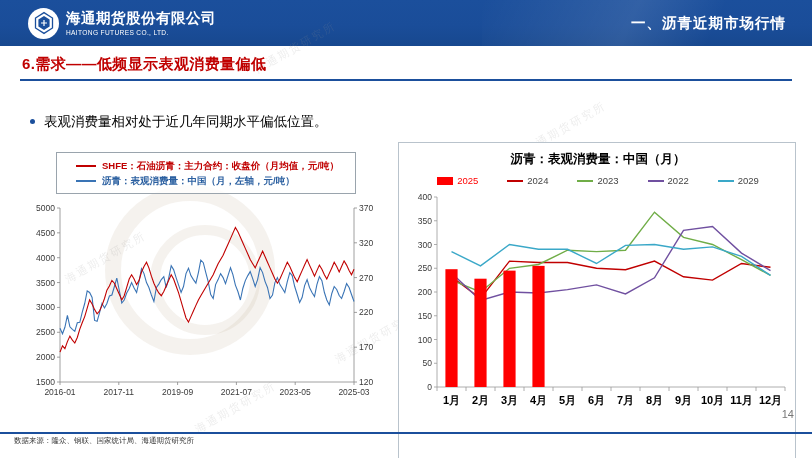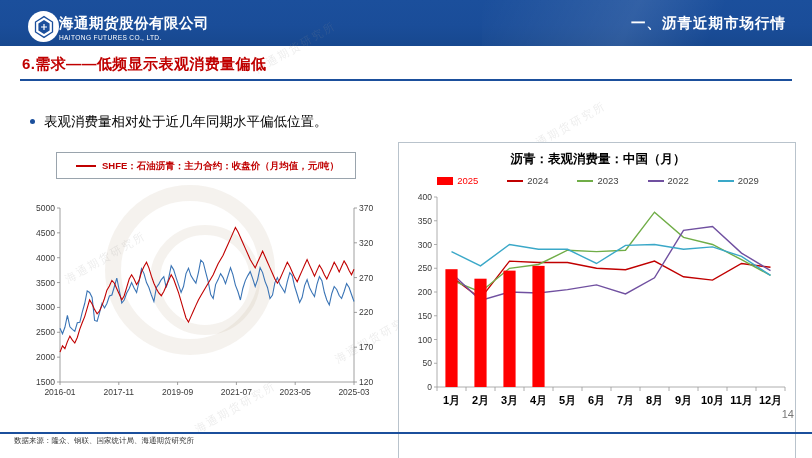--- a/index.html
+++ b/index.html
@@ -16,21 +16,21 @@
     position: absolute; left:0; top:0; width:812px; height:46px;
     background: linear-gradient(180deg, #1b4f9c 0%, #1a4d99 55%, #17488f 100%);
     overflow:hidden;
   }
   .header::after{
     content:""; position:absolute; right:0; top:0; width:330px; height:46px;
     background: linear-gradient(115deg, rgba(255,255,255,0) 0%, rgba(255,255,255,0.10) 45%, rgba(255,255,255,0) 70%);
   }
   .logo-box{
     position:absolute; left:28px; top:4px; height:38px;
-    display:flex; align-items:flex-end; 
+    display:flex; align-items:center; gap:7px;
   }
   .logo-mark{
     width:31px; height:31px; border-radius:50%;
     background:#ffffff; position:relative; flex:0 0 auto;
     display:flex; align-items:center; justify-content:center;
   }
   .logo-mark svg{ display:block; }
   .logo-text{ display:flex; flex-direction:column; justify-content:center; color:#fff; }
   .logo-cn{ font-size:14.5px; font-weight:bold; letter-spacing:.5px; line-height:16px; }
   .logo-en{ font-size:6.6px; letter-spacing:.35px; line-height:9px; margin-top:2px; }
@@ -163,20 +163,24 @@
 <div class="bullet-row">
   <div class="bullet-dot"></div>
   <div class="bullet-text">表观消费量相对处于近几年同期水平偏低位置。</div>
 </div>
 
 <div class="chart-left">
   <div class="legend-box">
     <div class="legend-line">
       <span class="lg-swatch"></span>
       <span class="lg-label">SHFE：石油沥青：主力合约：收盘价（月均值，元/吨）</span>
+    </div>
+    <div class="legend-line">
+      <span class="lg-swatch blue"></span>
+      <span class="lg-label blue">沥青：表观消费量：中国（月，左轴，元/吨）</span>
     </div>
   </div>
   <svg class="plot-left" id="plotLeft" viewBox="0 0 365 218">
       <line x1="36" y1="8" x2="36" y2="182" stroke="#888" stroke-width="0.8"></line>
       <line x1="330" y1="8" x2="330" y2="182" stroke="#888" stroke-width="0.8"></line>
       <line x1="36" y1="182" x2="330" y2="182" stroke="#888" stroke-width="0.8"></line>
       <line x1="33" y1="182" x2="36" y2="182" stroke="#888" stroke-width="0.8"></line>
       <text x="31" y="185" text-anchor="end" class="axis-text">1500</text>
       <line x1="33" y1="157.14285714285714" x2="36" y2="157.14285714285714" stroke="#888" stroke-width="0.8"></line>
       <text x="31" y="160.14285714285714" text-anchor="end" class="axis-text">2000</text>

